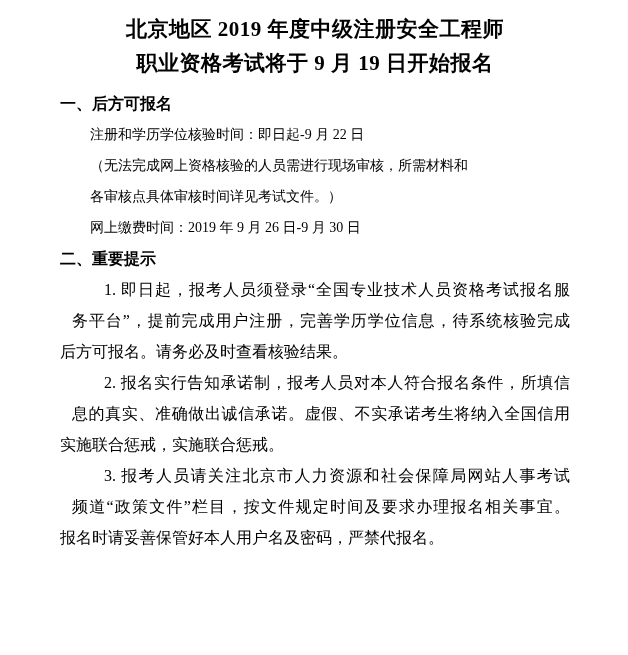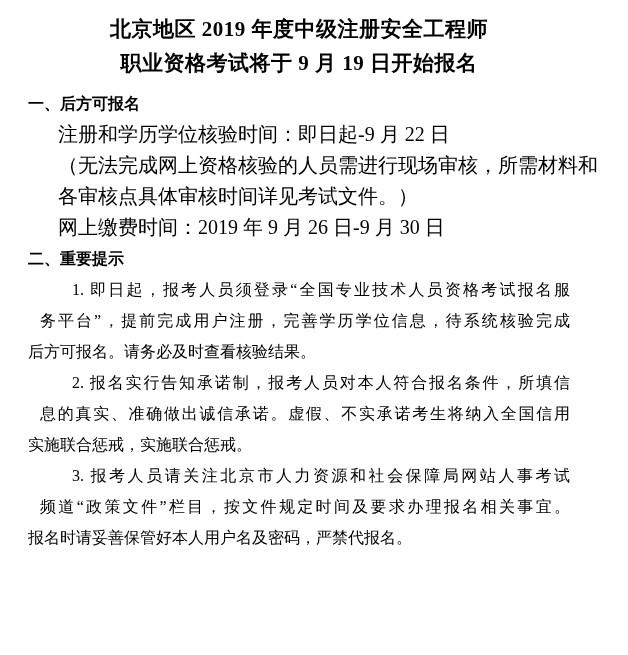--- a/index.html
+++ b/index.html
@@ -11,37 +11,37 @@
   body {
     width: 628px;
     height: 655px;
     overflow: hidden;
     color: #000000;
     font-family: "Liberation Serif", "DejaVu Serif", serif;
   }
   .page {
     width: 628px;
     height: 552px;
-    padding: 12px 58px 0 28px;
+    padding: 12px 58px 0 60px;
   }
   .doc-title {
     margin: 0 0 8px 0;
     font-size: 21px;
     font-weight: bold;
     text-align: center;
     line-height: 34px;
     letter-spacing: 0.5px;
   }
   .section-heading {
     font-size: 16px;
     font-weight: bold;
     line-height: 31px;
   }
   .schedule-line {
-    font-size: 20px;
+    font-size: 14px;
     line-height: 31px;
     padding-left: 30px;
     white-space: nowrap;
   }
   .para-line {
     font-size: 16px;
     line-height: 31px;
   }
   .para-line.first-line {
     text-indent: 32px;

